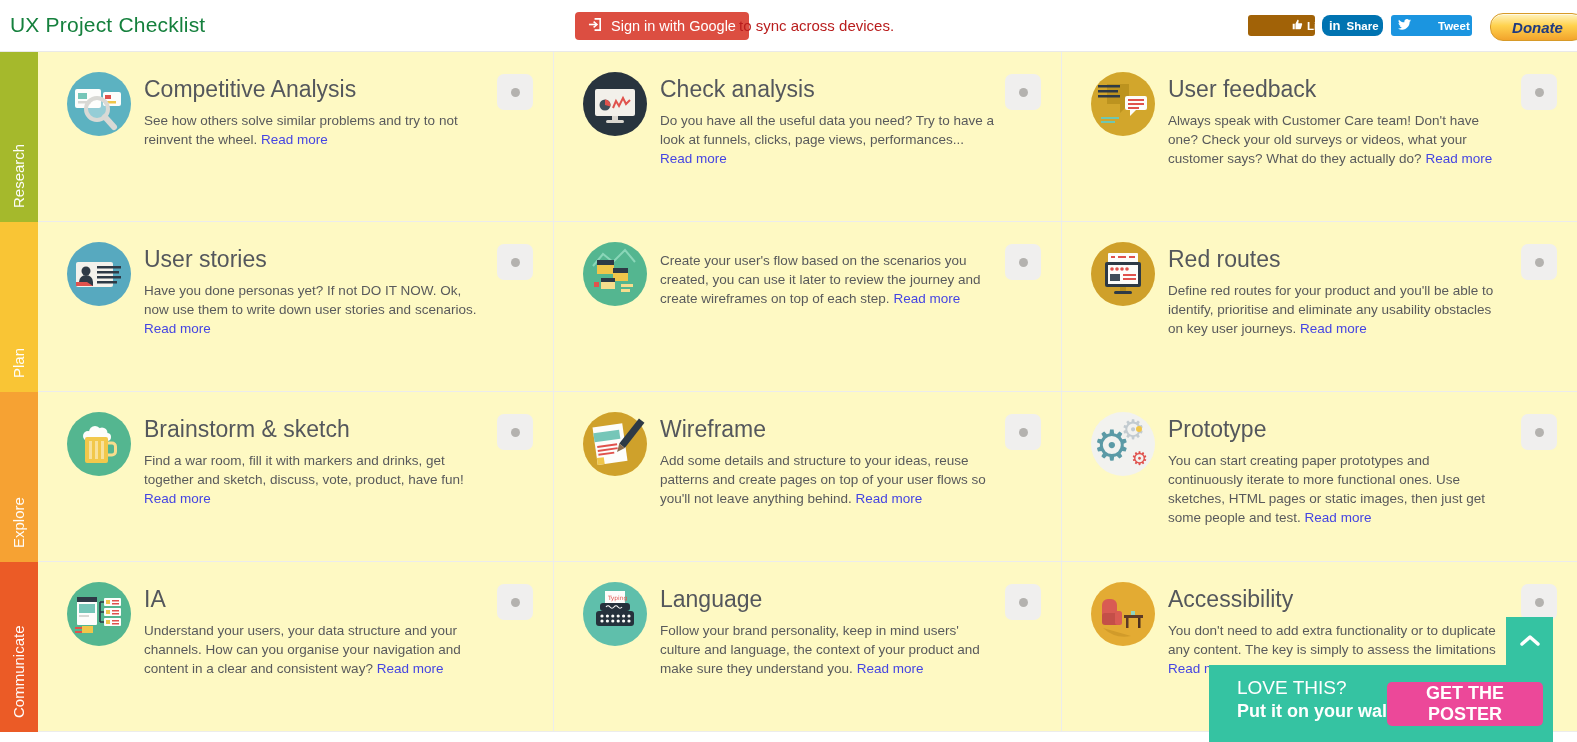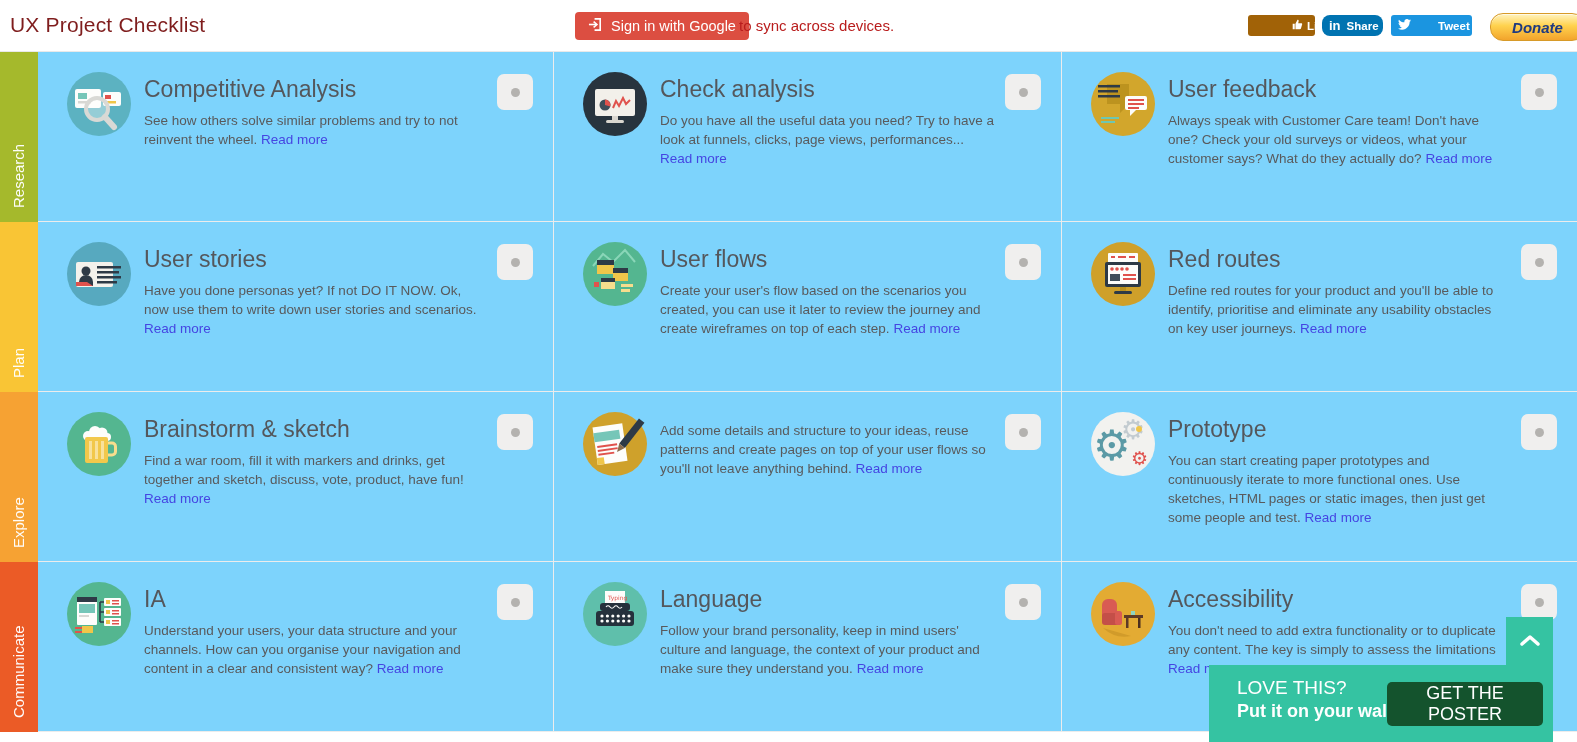--- a/index.html
+++ b/index.html
@@ -4,21 +4,21 @@
 <style>
   * { margin:0; padding:0; box-sizing:border-box; }
   html,body { background:#fff; }
   .page { position:relative; width:1577px; height:742px; background:#fff; overflow:hidden;
           font-family:"Liberation Sans", sans-serif; }
 
   
   .header { position:absolute; top:0; left:0; width:1577px; height:52px; background:#fff;
             border-bottom:1px solid #e9e9e9; z-index:5; }
   .page-title { position:absolute; left:10px; top:13px; font-size:21px; font-weight:400;
-                color:#7f1d1d; letter-spacing:.2px; }
+                color:#15803d; letter-spacing:.2px; }
   .signin-btn { position:absolute; left:575px; top:12px; height:28px; padding:12px 13px;
                 background:#dc4e41; color:#fff; border:none; border-radius:4px;
                 font-size:14.5px; font-family:inherit; cursor:pointer;
                 display:flex; align-items:center; gap:8px; }
   .signin-note { position:absolute; left:739px; top:17px; font-size:15px; color:#b91c1c; }
 
   .social-btn { position:absolute; top:15px; height:21px; border:none; border-radius:3px;
                 color:#fff; font-family:inherit; font-weight:bold; font-size:11.5px;
                 display:flex; align-items:center; gap:4px; padding:0 7px; cursor:pointer; }
   .fb-like  { left:1248px; width:67px; background:#a16207;padding-left:44px; }
@@ -41,21 +41,21 @@
   .seg-communicate { background:#eb5b26; }
   .seg-label { position:absolute; left:0; top:100%; transform:rotate(-90deg);
                transform-origin:0 0; white-space:nowrap; line-height:38px;
                padding-left:14px; color:rgba(255,255,255,.97); font-size:15px; }
 
   
   .content { position:absolute; top:52px; left:38px; width:1539px; height:680px;
              display:grid; grid-template-columns:516px 508px 515px;
              grid-template-rows:repeat(4,170px); z-index:1; }
   .card { position:relative; border-bottom:1px solid #ececec; padding:20px 66px 0 29px;
-          display:flex; align-items:flex-start; background:#7dd3fc; }
+          display:flex; align-items:flex-start; background:#fef9c3; }
   .card.colsep { border-right:1px solid #ececec; }
   .card-icon { width:64px; height:64px; flex:none; }
   .card-body { margin-left:13px; padding-top:2px; width:336px; }
   .card-title { font-size:23px; font-weight:300; color:#54575c; line-height:30px; }
   .card-desc  { margin-top:7px; font-size:13.5px; line-height:19px; color:#595a5c; }
   .read-more  { color:#4545e2; text-decoration:none; cursor:pointer; }
   .check { position:absolute; top:22px; right:20px; width:36px; height:36px;
            background:#f0efee; border-radius:7px; cursor:pointer;
            display:flex; align-items:center; justify-content:center; }
   .check .dot { width:9px; height:9px; border-radius:50%; background:#b4b2af; }
@@ -63,22 +63,22 @@
   
   .scrolltop { position:absolute; right:24px; bottom:77px; width:47px; height:48px;
                background:#35c3a2; z-index:20; border:none; cursor:pointer;
                display:flex; align-items:center; justify-content:center; }
   .poster { position:absolute; right:24px; bottom:0; width:344px; height:77px;
             background:#35c3a2; z-index:20; }
   .poster-text { position:absolute; left:28px; top:11px; color:#fff; }
   .poster-heading { font-size:19px; line-height:24px; font-weight:300; }
   .poster-subheading { font-size:18px; line-height:22px; font-weight:700; }
   .poster-btn { position:absolute; right:10px; top:17px; width:156px; height:44px;
-                background:#14532d; border:none; border-radius:5px; color:#fff;
-                font-family:inherit; font-weight:normal; font-size:18px; cursor:pointer; }
+                background:#ec4899; border:none; border-radius:5px; color:#fff;
+                font-family:inherit; font-weight:bold; font-size:18px; cursor:pointer; }
 </style>
 </head>
 <body>
 
 <div class="page">
 
   <div class="header">
     <div class="page-title">UX Project Checklist</div>
     <button class="signin-btn">
       <span>
@@ -232,21 +232,20 @@
           <rect x="14" y="23" width="17" height="9" fill="#f0c64a"></rect>
         <rect x="30" y="26" width="15" height="5" fill="#2e3a46"></rect>
           <rect x="30" y="31" width="15" height="8" fill="#f0c64a"></rect>
         <rect x="18" y="36" width="14" height="4" fill="#2e3a46"></rect>
           <rect x="18" y="40" width="14" height="7" fill="#f7dd8d"></rect>
         <rect x="11" y="40" width="5" height="5" fill="#e0524d"></rect>
         <rect x="38" y="42" width="12" height="3" fill="#f7dd8d"></rect>
         <rect x="38" y="47" width="9" height="3" fill="#f7dd8d"></rect>
       </svg>
       <div class="card-body">
-        <div class="card-title">User flows</div>
         <p class="card-desc"><span>Create your user's flow based on the scenarios you created, you can use it later to review the journey and create wireframes on top of each step.</span>
           <a class="read-more">Read more</a></p>
       </div>
       <div class="check">
           <span class="dot"></span>
         </div>
     </div>
 
     <div class="card">
       <svg class="card-icon" viewBox="0 0 64 64">
@@ -310,20 +309,21 @@
           <rect x="14" y="36" width="20" height="2" fill="#e0524d"></rect>
           <rect x="14" y="40" width="16" height="2" fill="#e0524d"></rect>
           <rect x="12" y="44" width="7" height="7" fill="#f0c64a"></rect>
         </g>
         <g transform="rotate(38 46 24)">
           <rect x="43" y="4" width="7" height="32" fill="#2e3a46"></rect>
           <polygon points="43,36 50,36 46.5,44" fill="#8c6d4d"></polygon>
         </g>
       </svg>
       <div class="card-body">
+        <div class="card-title">Wireframe</div>
         <p class="card-desc"><span>Add some details and structure to your ideas, reuse patterns and create pages on top of your user flows so you'll not leave anything behind.</span>
           <a class="read-more">Read more</a></p>
       </div>
       <div class="check">
           <span class="dot"></span>
         </div>
     </div>
 
     <div class="card">
       <svg class="card-icon" viewBox="0 0 64 64">

